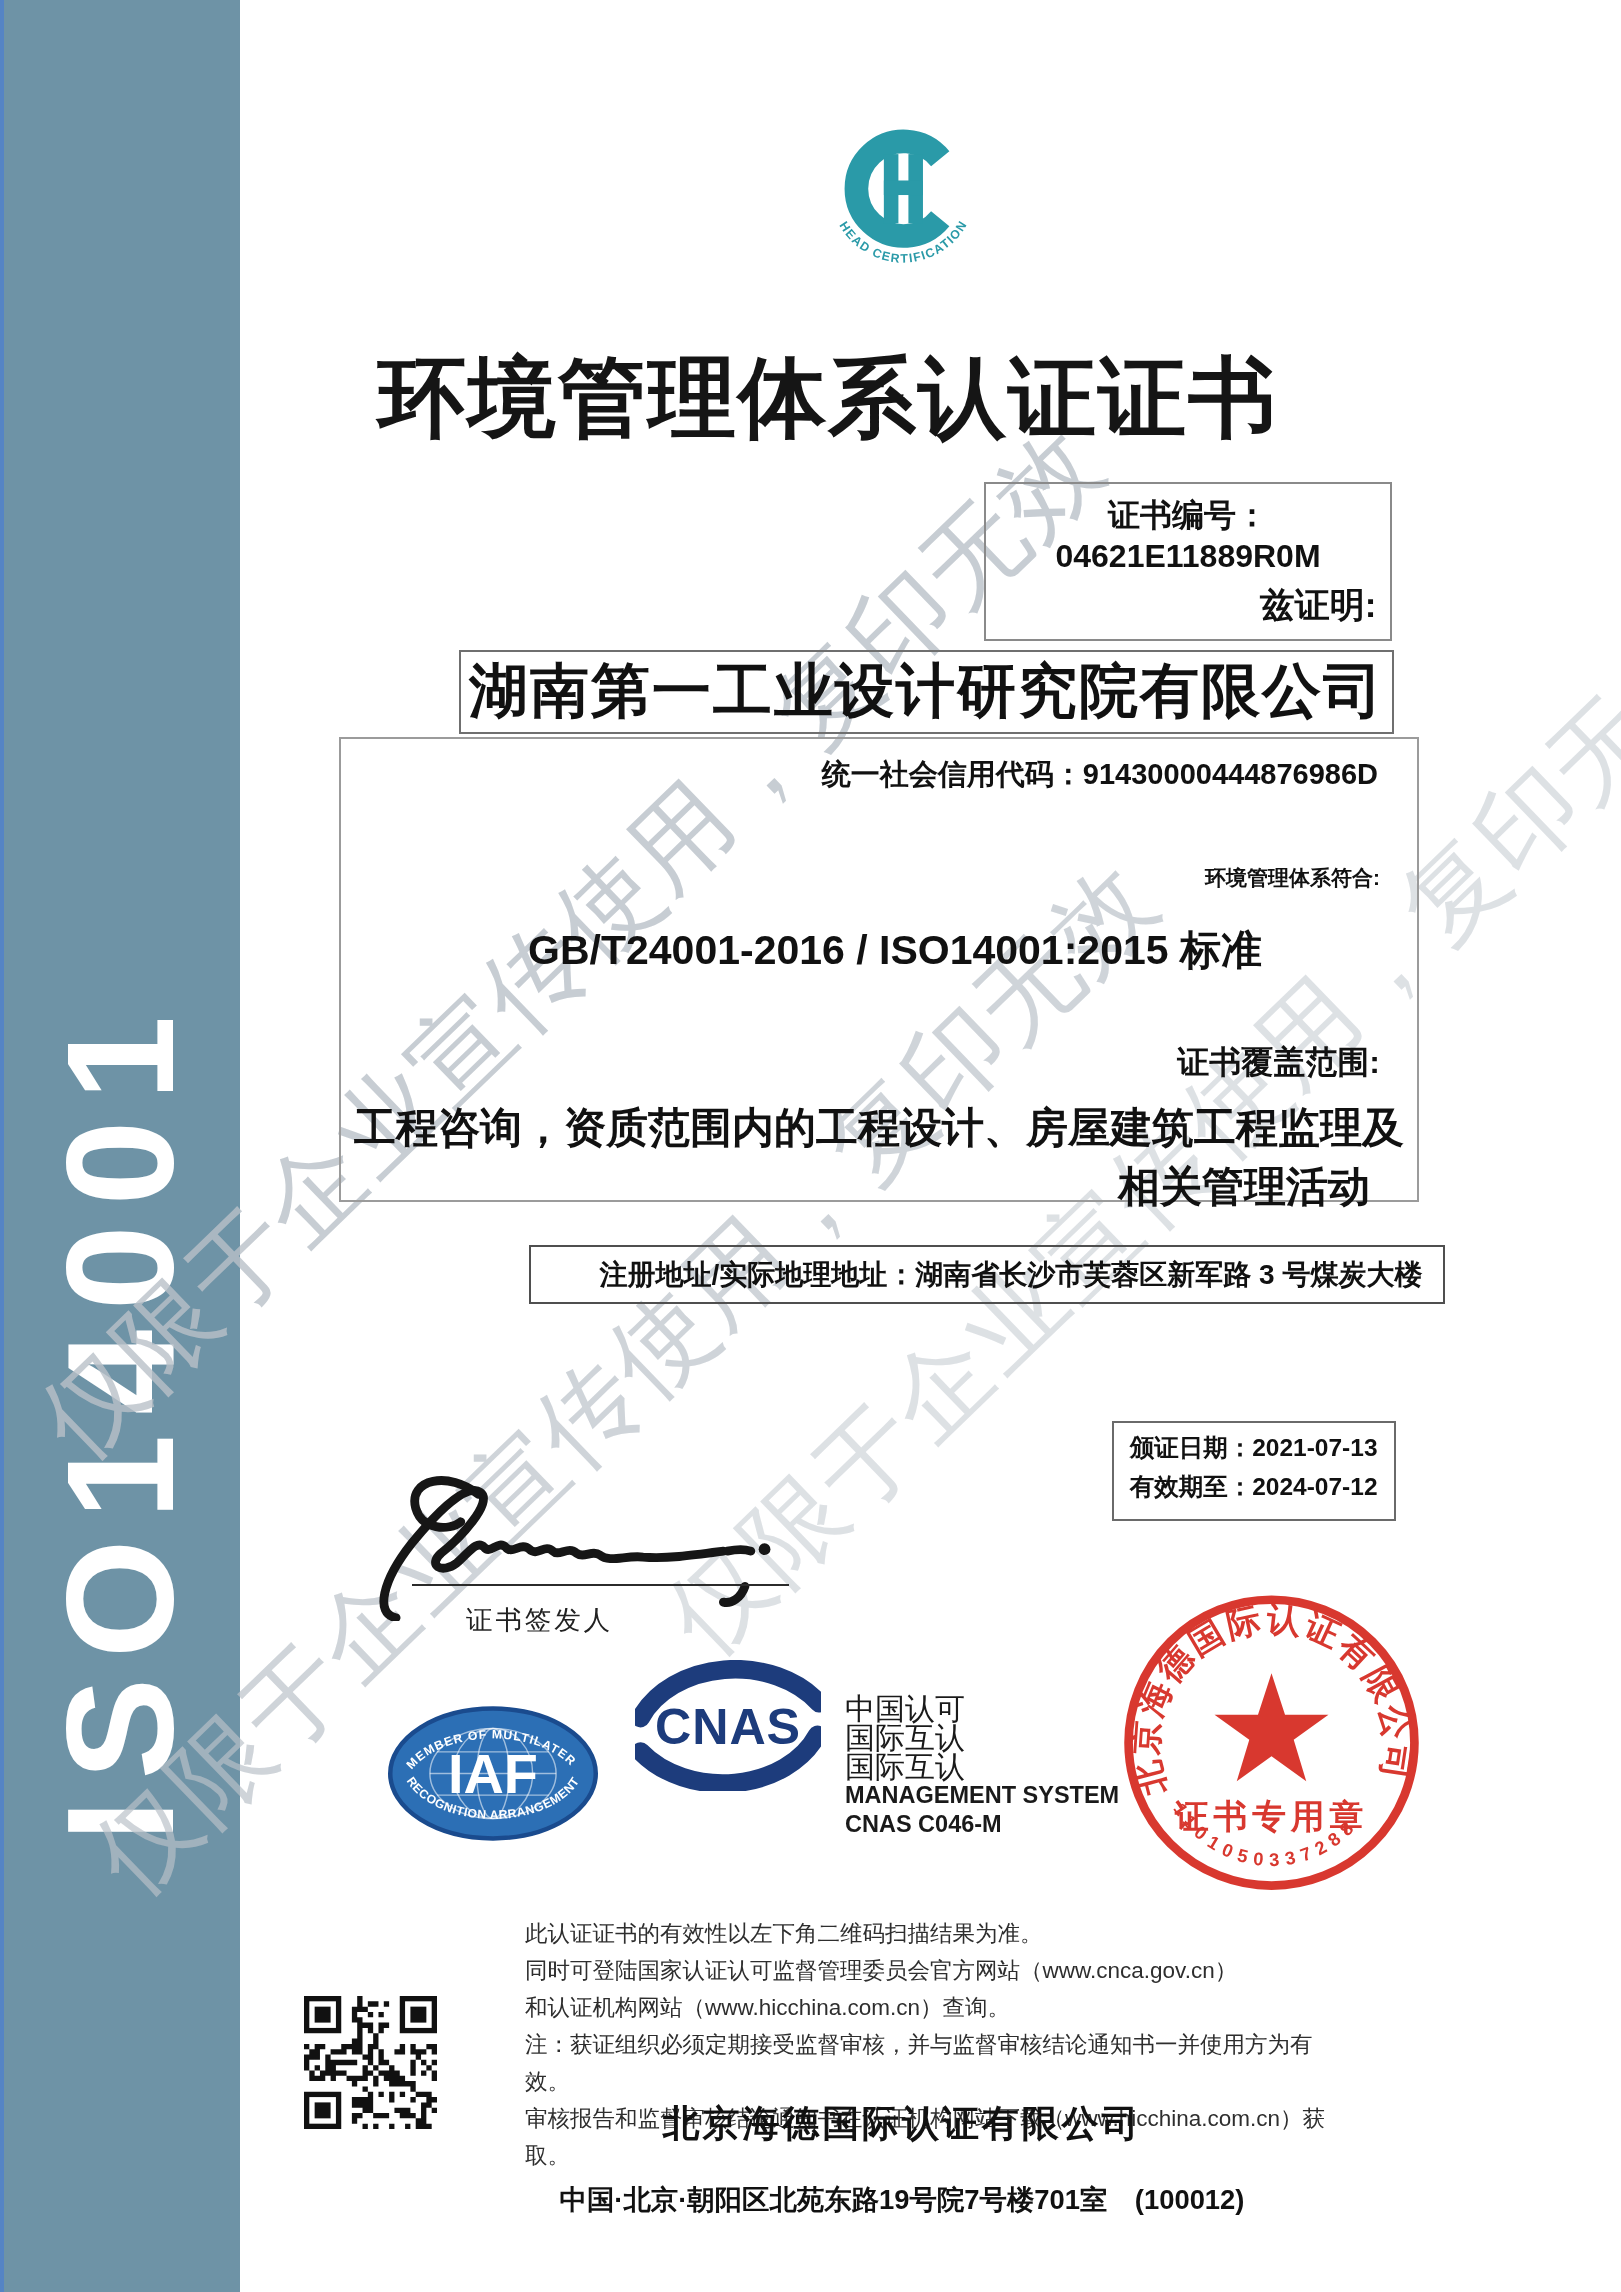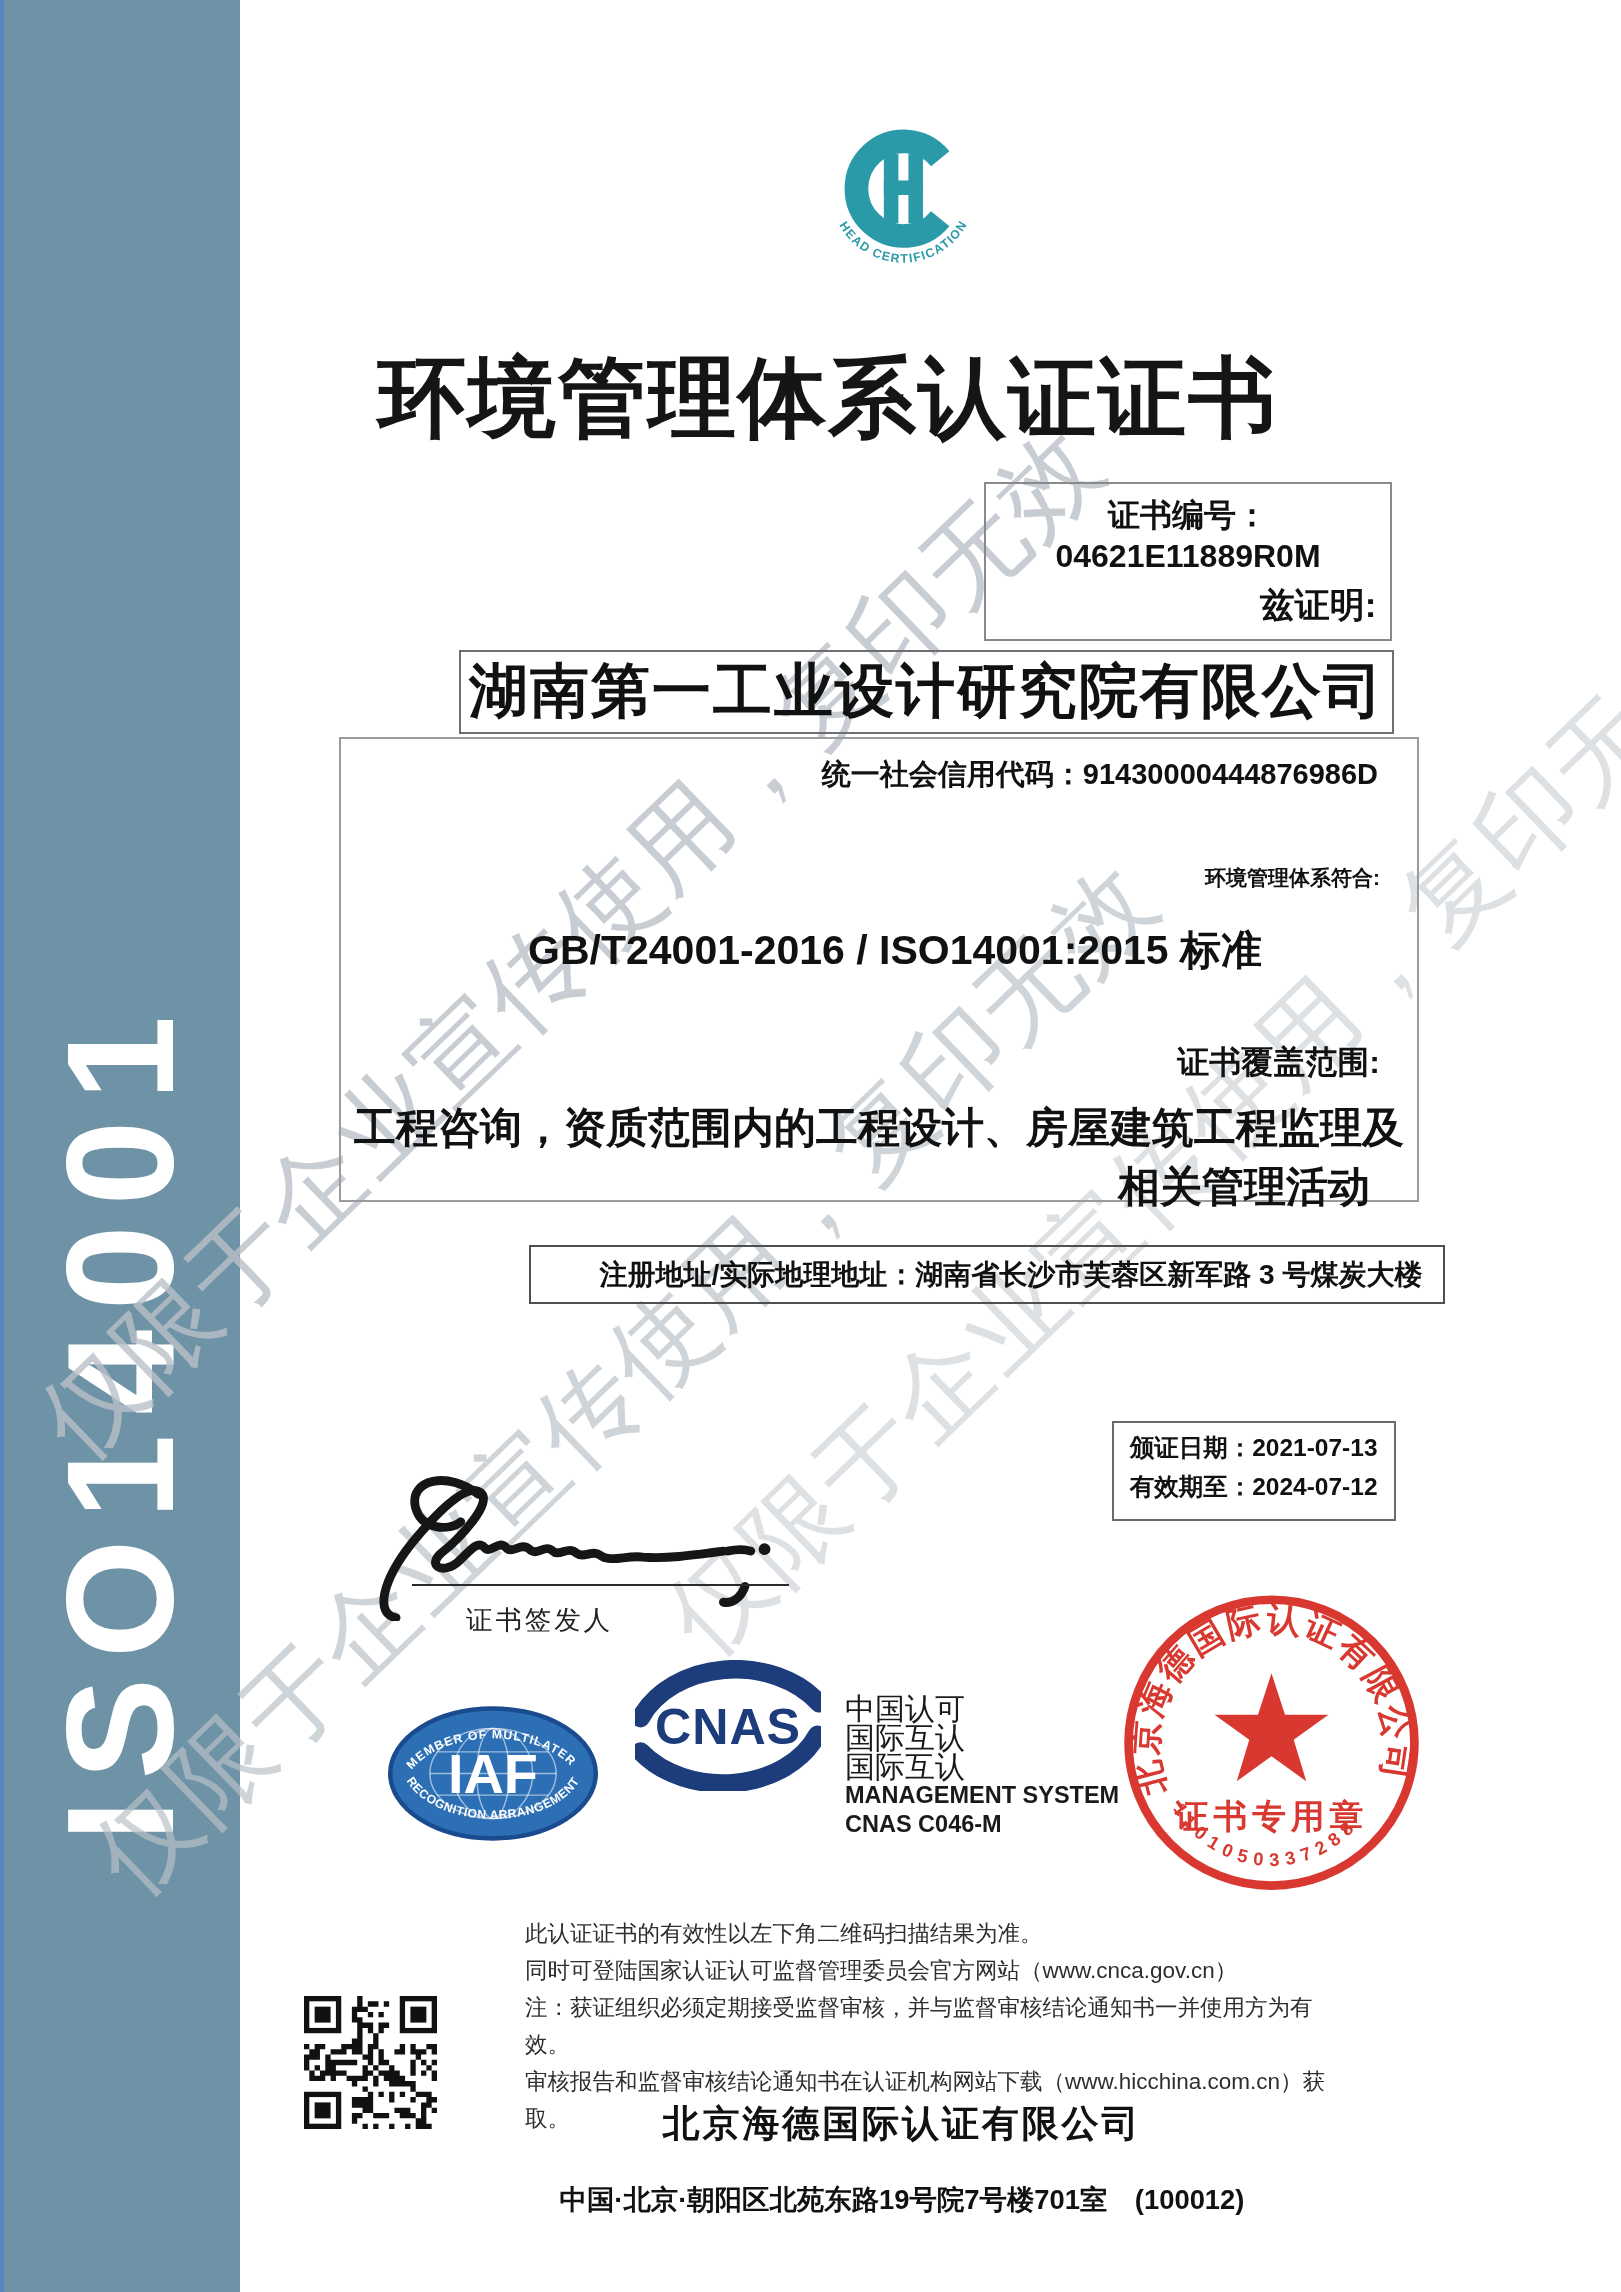--- a/index.html
+++ b/index.html
@@ -176,20 +176,21 @@
       <text x="160" y="248" text-anchor="middle" font-size="35" font-weight="700" fill="#d5281e" letter-spacing="5">证书专用章</text>
       <text font-size="19" font-weight="600" fill="#d5281e" letter-spacing="7">
         <textPath href="#stamp-bot">1101050337288</textPath>
       </text>
     </svg>
   </div>
 
   <div class="abs content notes">
     <div>此认证证书的有效性以左下角二维码扫描结果为准。</div>
     <div>同时可登陆国家认证认可监督管理委员会官方网站（www.cnca.gov.cn）</div>
+    <div>和认证机构网站（www.hicchina.com.cn）查询。</div>
     <div>注：获证组织必须定期接受监督审核，并与监督审核结论通知书一并使用方为有效。</div>
     <div>审核报告和监督审核结论通知书在认证机构网站下载（www.hicchina.com.cn）获取。</div>
   </div>
 
   <div class="abs content qr">
     <svg id="qr-svg" viewBox="0 0 25 25" width="133" height="133">
         <path d="M10 0h1v1h-1zM10 1h1v1h-1zM12 1h1v1h-1zM13 1h1v1h-1zM15 1h1v1h-1zM9 2h1v1h-1zM10 2h1v1h-1zM11 2h1v1h-1zM9 3h1v1h-1zM12 3h1v1h-1zM14 3h1v1h-1zM9 4h1v1h-1zM10 4h1v1h-1zM10 5h1v1h-1zM11 5h1v1h-1zM12 5h1v1h-1zM14 5h1v1h-1zM15 5h1v1h-1zM10 6h1v1h-1zM12 6h1v1h-1zM14 6h1v1h-1zM10 7h1v1h-1zM13 7h1v1h-1zM9 8h1v1h-1zM10 8h1v1h-1zM13 8h1v1h-1zM0 9h1v1h-1zM2 9h1v1h-1zM3 9h1v1h-1zM7 9h1v1h-1zM8 9h1v1h-1zM9 9h1v1h-1zM10 9h1v1h-1zM12 9h1v1h-1zM13 9h1v1h-1zM18 9h1v1h-1zM20 9h1v1h-1zM23 9h1v1h-1zM24 9h1v1h-1zM1 10h1v1h-1zM2 10h1v1h-1zM5 10h1v1h-1zM6 10h1v1h-1zM7 10h1v1h-1zM9 10h1v1h-1zM10 10h1v1h-1zM12 10h1v1h-1zM14 10h1v1h-1zM17 10h1v1h-1zM18 10h1v1h-1zM20 10h1v1h-1zM21 10h1v1h-1zM22 10h1v1h-1zM24 10h1v1h-1zM0 11h1v1h-1zM1 11h1v1h-1zM2 11h1v1h-1zM4 11h1v1h-1zM11 11h1v1h-1zM12 11h1v1h-1zM14 11h1v1h-1zM21 11h1v1h-1zM0 12h1v1h-1zM4 12h1v1h-1zM5 12h1v1h-1zM6 12h1v1h-1zM7 12h1v1h-1zM8 12h1v1h-1zM9 12h1v1h-1zM12 12h1v1h-1zM14 12h1v1h-1zM15 12h1v1h-1zM20 12h1v1h-1zM22 12h1v1h-1zM24 12h1v1h-1zM0 13h1v1h-1zM2 13h1v1h-1zM4 13h1v1h-1zM5 13h1v1h-1zM11 13h1v1h-1zM13 13h1v1h-1zM16 13h1v1h-1zM20 13h1v1h-1zM23 13h1v1h-1zM1 14h1v1h-1zM3 14h1v1h-1zM4 14h1v1h-1zM5 14h1v1h-1zM6 14h1v1h-1zM7 14h1v1h-1zM11 14h1v1h-1zM12 14h1v1h-1zM14 14h1v1h-1zM15 14h1v1h-1zM16 14h1v1h-1zM17 14h1v1h-1zM20 14h1v1h-1zM22 14h1v1h-1zM24 14h1v1h-1zM1 15h1v1h-1zM2 15h1v1h-1zM3 15h1v1h-1zM5 15h1v1h-1zM8 15h1v1h-1zM9 15h1v1h-1zM10 15h1v1h-1zM11 15h1v1h-1zM13 15h1v1h-1zM15 15h1v1h-1zM16 15h1v1h-1zM17 15h1v1h-1zM18 15h1v1h-1zM24 15h1v1h-1zM9 16h1v1h-1zM13 16h1v1h-1zM16 16h1v1h-1zM17 16h1v1h-1zM18 16h1v1h-1zM19 16h1v1h-1zM20 16h1v1h-1zM11 17h1v1h-1zM20 17h1v1h-1zM12 18h1v1h-1zM14 18h1v1h-1zM16 18h1v1h-1zM18 18h1v1h-1zM21 18h1v1h-1zM22 18h1v1h-1zM23 18h1v1h-1zM9 19h1v1h-1zM10 19h1v1h-1zM11 19h1v1h-1zM12 19h1v1h-1zM16 19h1v1h-1zM20 19h1v1h-1zM23 19h1v1h-1zM24 19h1v1h-1zM9 20h1v1h-1zM10 20h1v1h-1zM11 20h1v1h-1zM12 20h1v1h-1zM22 20h1v1h-1zM23 20h1v1h-1zM11 21h1v1h-1zM12 21h1v1h-1zM17 21h1v1h-1zM18 21h1v1h-1zM19 21h1v1h-1zM22 21h1v1h-1zM24 21h1v1h-1zM9 22h1v1h-1zM10 22h1v1h-1zM13 22h1v1h-1zM14 22h1v1h-1zM15 22h1v1h-1zM18 22h1v1h-1zM19 22h1v1h-1zM20 22h1v1h-1zM22 22h1v1h-1zM9 23h1v1h-1zM21 23h1v1h-1zM22 23h1v1h-1zM11 24h1v1h-1zM13 24h1v1h-1zM16 24h1v1h-1zM19 24h1v1h-1zM21 24h1v1h-1zM22 24h1v1h-1zM23 24h1v1h-1z" fill="#111"></path>
         <rect x="0" y="0" width="7" height="7" fill="#111"></rect>
         <rect x="1" y="1" width="5" height="5" fill="#fff"></rect>
         <rect x="2" y="2" width="3" height="3" fill="#111"></rect>

